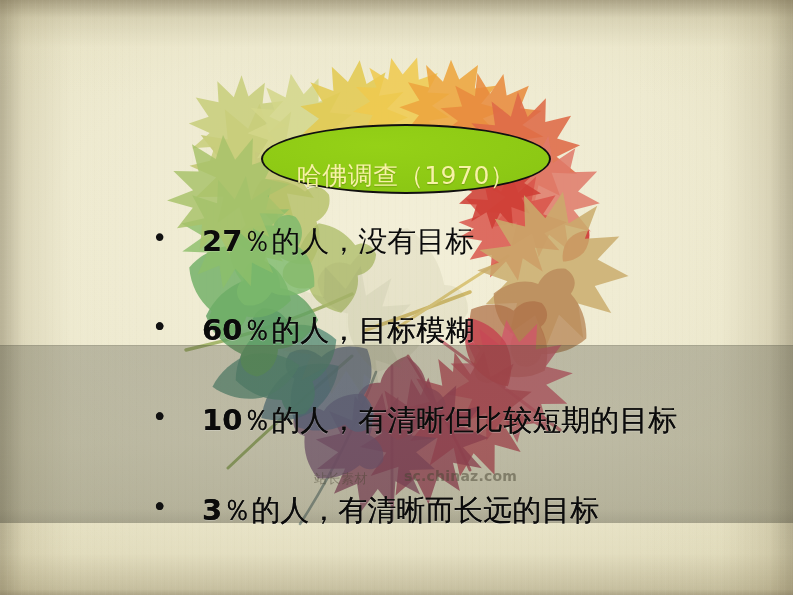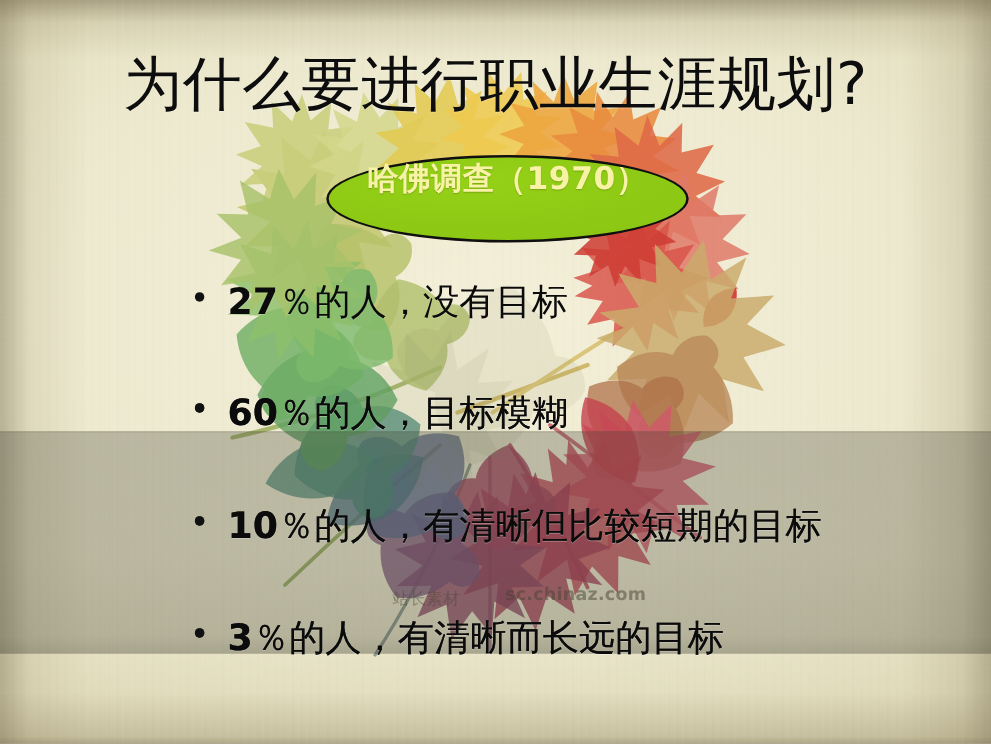--- a/index.html
+++ b/index.html
@@ -126,23 +126,22 @@
     position: absolute;
     left: 261px;
     top: 124px;
     width: 290px;
     height: 70px;
     border-radius: 50%;
     background: radial-gradient(120% 120% at 40% 30%, #95d117 0%, #8cc814 55%, #80bb10 100%);
     border: 2.2px solid #111010;
     box-sizing: border-box;
     display: flex;
-    align-items: flex-start;
+    align-items: flex-end;
     justify-content: center;
-    font-weight: bold;
   }
   .badge-text {
     font-family: "DejaVu Sans", "Liberation Sans", sans-serif;
     font-size: 25px;
     color: #f7f2a6;
     letter-spacing: 0.5px;
     white-space: nowrap;
     text-shadow: 0 1px 1px rgba(70,90,10,0.35);
   }
 
@@ -169,20 +168,21 @@
     position: relative;
     top: -4px;
   }
   .bullet-text {
     font-family: "DejaVu Sans", "Liberation Sans", sans-serif;
     font-size: 29px;
     line-height: 1;
     color: #0b0b0b;
     letter-spacing: 0px;
     text-shadow: 0 1px 0 rgba(255,255,255,0.18);
+    margin-left: 20px;
   }
   .bullet-text .num {
     font-weight: bold;
   }
   #row0 { top: 227px; }
   #row1 { top: 316px; }
   #row2 { top: 406px; }
   #row3 { top: 496px; }
 
   
@@ -360,21 +360,20 @@
       <g transform="translate(392,300) rotate(12) scale(1.6)" opacity="0.10">
         <use href="#ivyLeaf" fill="#8A8E5C"></use>
       </g>
       <g transform="translate(348,330) rotate(-20) scale(1.3)" opacity="0.10">
         <use href="#mapleLeaf" fill="#7E8A62"></use>
       </g>
     </svg>
   </div>
 
 
-  <div class="title">为什么要进行职业生涯规划?</div>
 
   <div class="badge">
     <span class="badge-text">哈佛调查（1970）</span>
   </div>
 
   <div class="bullets">
 
     <div class="bullet-row" id="row0">
       <span class="bullet-dot">•</span>
       <span class="bullet-text"><span class="num">27</span><span>％</span><span>的人，没有目标</span></span>

